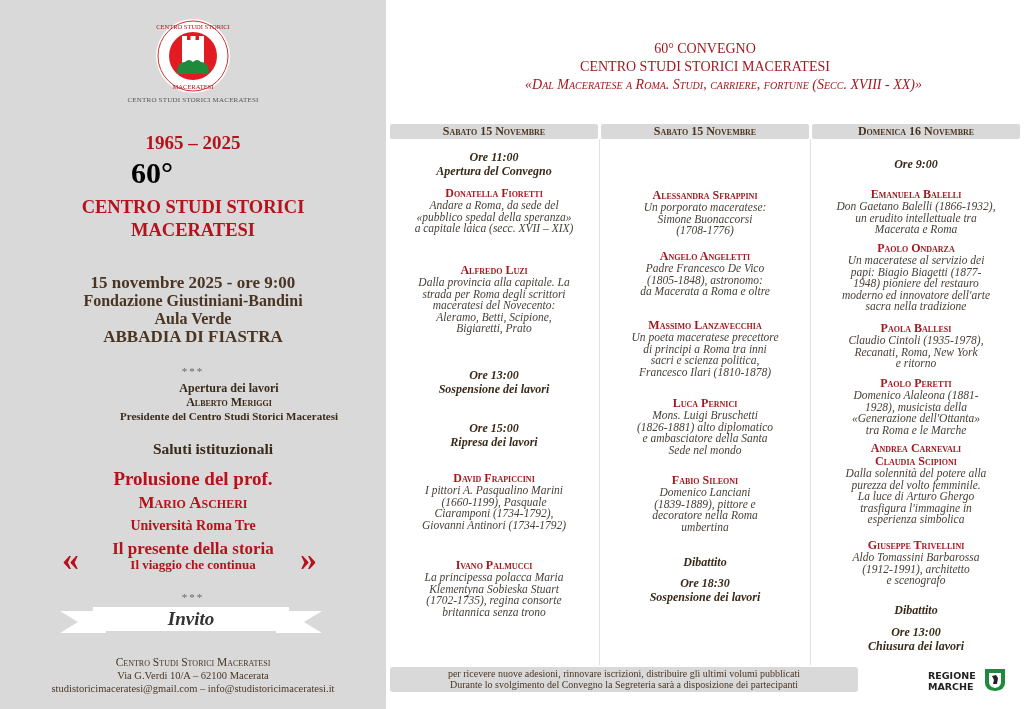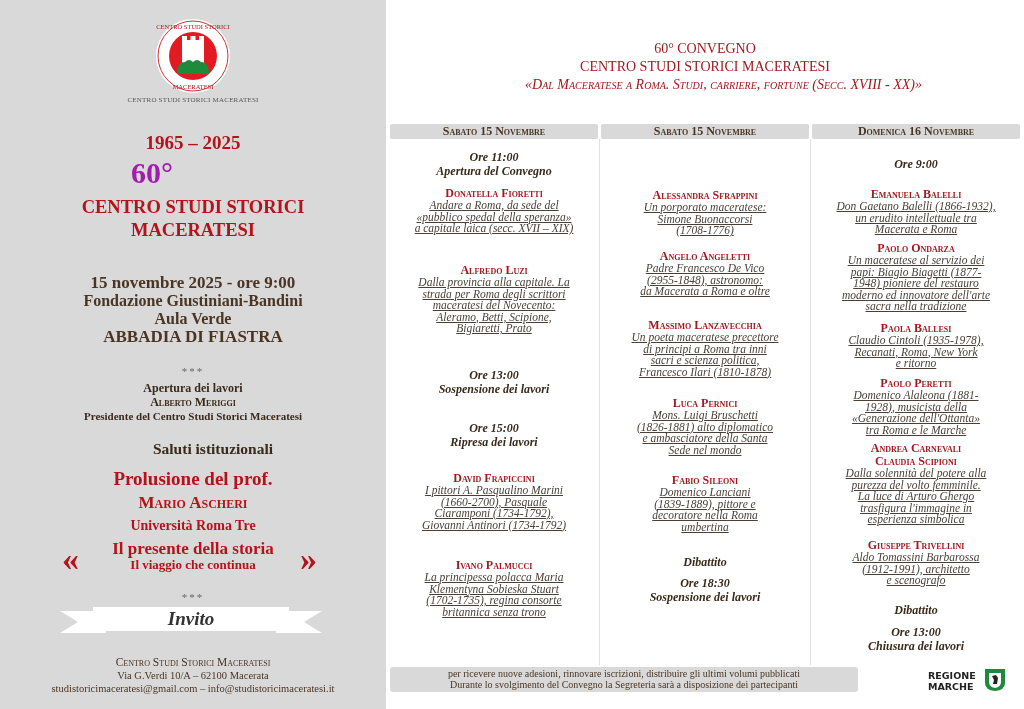--- a/index.html
+++ b/index.html
@@ -6,26 +6,26 @@
   html, body { width: 1024px; height: 709px; overflow: hidden; background: #ffffff; }
   body { font-family: "Liberation Serif", "DejaVu Serif", serif; color: #4a3a2a; position: relative; }
 
   .left { position: absolute; left: 0; top: 0; width: 386px; height: 709px; background: #d9d9d9; text-align: center; }
   .right { position: absolute; left: 386px; top: 0; width: 624px; height: 709px; background: #ffffff; }
 
   .logo { position: absolute; left: 155px; top: 18px; width: 76px; height: 76px; }
   .logo-caption { position: absolute; left: 0; width: 386px; top: 96px; font-size: 7px; color: #555; letter-spacing: 0.2px; }
 
   .l-years { position: absolute; top: 132px; width: 386px; font-size: 19px; font-weight: bold; color: #b5121b; }
-  .l-60 { position: absolute; top: 156px; width: 304px; font-size: 30px; font-weight: bold; color: #a21caf; }
+  .l-60 { position: absolute; top: 156px; width: 304px; font-size: 30px; font-weight: bold; color: #000000; }
   .l-fond { position: absolute; top: 196px; width: 386px; font-size: 18.5px; font-weight: bold; color: #b5121b; line-height: 23px; }
   .l-date { position: absolute; top: 274px; width: 386px; font-size: 16px; font-weight: bold; color: #4a3522; line-height: 18px; }
   .l-date .big { font-size: 17px; }
   .l-stars { position: absolute; width: 386px; font-size: 11px; color: #666; letter-spacing: 2px; }
-  .l-apertura { position: absolute; top: 381px; width: 386px; font-size: 12px; font-weight: bold; color: #3a2a1a; line-height: 14px; }
+  .l-apertura { position: absolute; top: 381px; width: 386px; font-size: 12px; font-weight: bold; color: #3a2a1a; line-height: 14px; margin-left: 36px; }
   .l-apertura .small { font-size: 11px; }
   .l-saluti { position: absolute; top: 440px; width: 386px; font-size: 15.5px; font-weight: bold; color: #3a2a1a; margin-left: 20px; }
   .l-prol { position: absolute; top: 468px; width: 386px; font-size: 19px; font-weight: bold; color: #b5121b; }
   .l-ascheri { position: absolute; top: 493px; width: 386px; font-size: 17px; font-weight: bold; color: #b5121b; font-variant: small-caps; }
   .l-univ { position: absolute; top: 518px; width: 386px; font-size: 14px; font-weight: bold; color: #b5121b; text-align: center; }
   .l-quote { position: absolute; top: 540px; width: 386px; color: #b5121b; font-weight: bold; }
   .l-quote .q1 { font-size: 17px; line-height: 18px; display: block; }
   .l-quote .q2 { font-size: 13px; line-height: 14px; display: block; }
   .l-quote .guil { position: absolute; font-size: 34px; top: 0; line-height: 38px; }
 
@@ -48,21 +48,21 @@
 
   .col-hdr { position: absolute; top: 124px; height: 15px; background: #d9d9d9; border-radius: 2px;
       font-size: 12px; font-weight: bold; color: #4a3522; text-align: center; line-height: 15px; font-variant: small-caps; }
   .col-sep { position: absolute; top: 139px; width: 1px; height: 526px; background: #e0e0e0; }
 
   .col { position: absolute; top: 150px; text-align: center; }
   .blk-item { position: absolute; width: 100%; text-align: center; }
   .time { font-size: 12px; font-weight: bold; font-style: italic; color: #3a2a1a; line-height: 14px; }
   .event { font-size: 12px; font-weight: bold; font-style: italic; color: #3a2a1a; line-height: 14px; }
   .speaker { font-size: 12px; font-weight: bold; color: #a3191f; font-variant: small-caps; line-height: 13px; }
-  .talk { font-size: 11.5px; font-style: italic; color: #4a4038; line-height: 11.5px; text-decoration: underline; }
+  .talk { font-size: 11.5px; font-style: italic; color: #4a4038; line-height: 11.5px; }
 
   .r-foot { position: absolute; left: 4px; top: 667px; width: 468px; height: 25px; background: #d9d9d9; border-radius: 3px;
       font-size: 10px; color: #4a3522; text-align: center; line-height: 11px; padding-top: 1px; }
   .regione { position: absolute; left: 542px; top: 668px; width: 80px; height: 26px; }
   .regione .txt { position: absolute; left: 0; top: 2px; font-family: "DejaVu Sans", sans-serif; font-weight: bold; font-size: 9.5px; line-height: 11px; color: #222; }
   .regione .shield { position: absolute; left: 56px; top: 0; width: 22px; height: 24px; }
 </style>
 </head>
 <body>
 
@@ -158,21 +158,21 @@
       <div class="time">Ore 13:00</div>
       <div class="event">Sospensione dei lavori</div>
     </div>
     <div class="blk-item" style="top:271px">
       <div class="time">Ore 15:00</div>
       <div class="event">Ripresa dei lavori</div>
     </div>
     <div class="blk-item" style="top:322px">
       <div class="speaker">David Frapiccini</div>
       <div class="talk">I pittori A. Pasqualino Marini</div>
-      <div class="talk">(1660-2700), Pasquale</div>
+      <div class="talk">(1660-1199), Pasquale</div>
       <div class="talk">Ciaramponi (1734-1792),</div>
       <div class="talk">Giovanni Antinori (1734-1792)</div>
     </div>
     <div class="blk-item" style="top:409px">
       <div class="speaker">Ivano Palmucci</div>
       <div class="talk">La principessa polacca Maria</div>
       <div class="talk">Klementyna Sobieska Stuart</div>
       <div class="talk">(1702-1735), regina consorte</div>
       <div class="talk">britannica senza trono</div>
     </div>
@@ -181,21 +181,21 @@
   <div class="col" style="left:215px;width:208px">
     <div class="blk-item" style="top:39px">
       <div class="speaker">Alessandra Sfrappini</div>
       <div class="talk">Un porporato maceratese:</div>
       <div class="talk">Simone Buonaccorsi</div>
       <div class="talk">(1708-1776)</div>
     </div>
     <div class="blk-item" style="top:100px">
       <div class="speaker">Angelo Angeletti</div>
       <div class="talk">Padre Francesco De Vico</div>
-      <div class="talk">(2955-1848), astronomo:</div>
+      <div class="talk">(1805-1848), astronomo:</div>
       <div class="talk">da Macerata a Roma e oltre</div>
     </div>
     <div class="blk-item" style="top:169px">
       <div class="speaker">Massimo Lanzavecchia</div>
       <div class="talk">Un poeta maceratese precettore</div>
       <div class="talk">di principi a Roma tra inni</div>
       <div class="talk">sacri e scienza politica,</div>
       <div class="talk">Francesco Ilari (1810-1878)</div>
     </div>
     <div class="blk-item" style="top:247px">

